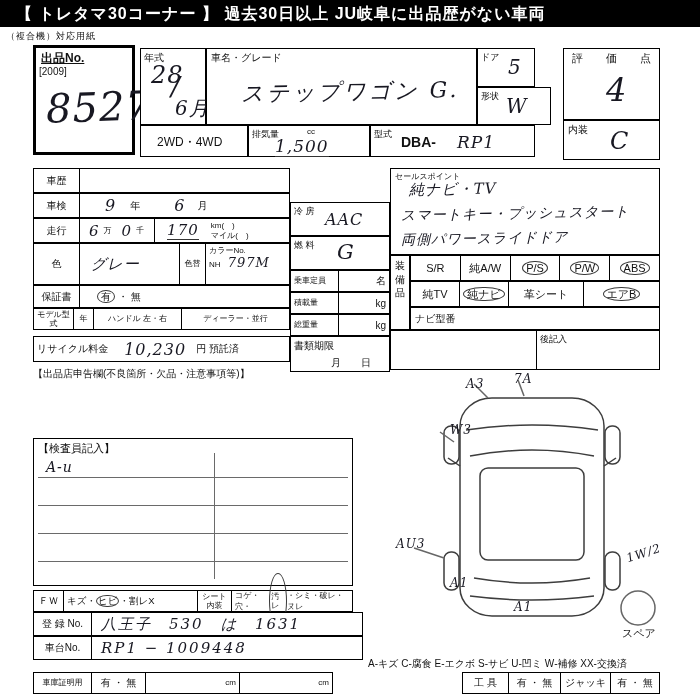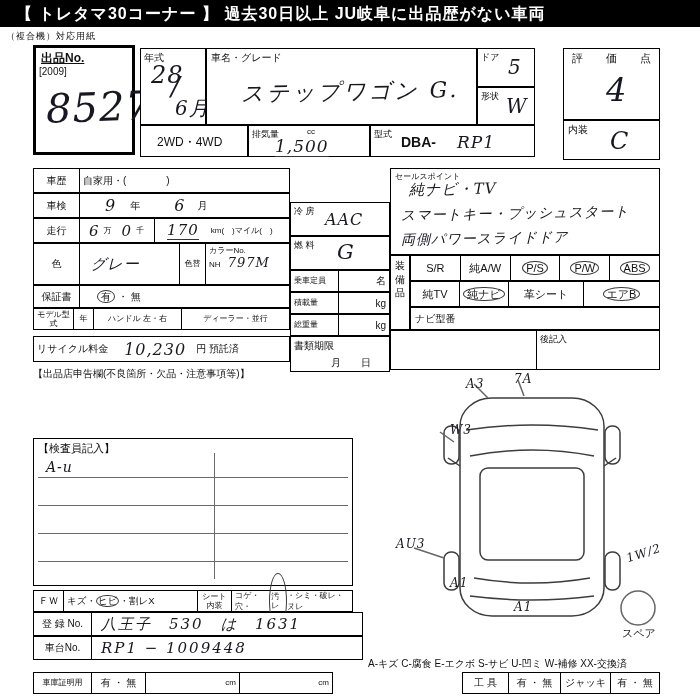--- a/index.html
+++ b/index.html
@@ -44,21 +44,21 @@
 
   <div class="b" style="left:206px;top:48px;width:271px;height:77px">
     <div class="t" style="left:4px;top:2px;font-size:10px">車名・グレード</div>
     <div class="t hw" style="left:34px;top:28px;font-size:22px;letter-spacing:3px;transform:rotate(-1deg)">ステップワゴン G.</div>
   </div>
 
   <div class="b" style="left:477px;top:48px;width:58px;height:39px">
     <div class="t" style="left:3px;top:2px;font-size:9px">ドア</div>
     <div class="t hw" style="left:30px;top:6px;font-size:20px">5</div>
   </div>
-  <div class="b" style="left:477px;top:87px;width:58px;height:38px">
+  <div class="b" style="left:477px;top:87px;width:74px;height:38px">
     <div class="t" style="left:3px;top:2px;font-size:9px">形状</div>
     <div class="t hw" style="left:28px;top:6px;font-size:20px">W</div>
   </div>
 
   <div class="b" style="left:563px;top:48px;width:97px;height:72px">
     <div class="t" style="left:8px;top:2px;font-size:11px;letter-spacing:10px">評 価 点</div>
     <div class="t hw" style="left:42px;top:22px;font-size:32px">4</div>
   </div>
   <div class="b" style="left:563px;top:120px;width:97px;height:40px">
     <div class="t vert" style="left:4px;top:2px;margin:0">内装</div>
@@ -74,21 +74,20 @@
     <div class="t hw" style="left:26px;top:10px;font-size:17px;border-bottom:1px solid #333">1,500</div>
   </div>
   <div class="b" style="left:370px;top:125px;width:165px;height:32px">
     <div class="t" style="left:3px;top:2px;font-size:9px">型式</div>
     <div class="t" style="left:30px;top:8px;font-size:14px;font-weight:bold">DBA-</div>
     <div class="t hw" style="left:86px;top:6px;font-size:17px">RP1</div>
   </div>
 
   <div class="b row" style="left:33px;top:168px;width:257px;height:25px">
     <div class="cell c rb sm" style="width:46px">車歴</div>
-    <div class="cell sm">自家用・(　　　　)</div>
   </div>
 
   <div class="b row" style="left:33px;top:193px;width:257px;height:25px">
     <div class="cell c rb sm" style="width:46px">車検</div>
     <div class="cell" style="flex:1">
       <span class="hw" style="font-size:16px;margin-left:22px">9</span>
       <span class="sm" style="margin-left:14px">年</span>
       <span class="hw" style="font-size:16px;margin-left:34px">6</span>
       <span class="sm" style="margin-left:12px">月</span>
     </div>
@@ -96,21 +95,21 @@
 
   <div class="b row" style="left:33px;top:218px;width:257px;height:25px">
     <div class="cell c rb sm" style="width:46px">走行</div>
     <div class="cell" style="flex:1">
       <span class="hw" style="font-size:15px;margin-left:6px">6</span>
       <span class="tiny" style="margin-left:4px">万</span>
       <span class="hw" style="font-size:15px;margin-left:10px">0</span>
       <span class="tiny" style="margin-left:4px">千</span>
       <span style="border-left:1px solid #000;align-self:stretch;margin-left:10px"></span>
       <span class="hw" style="font-size:15px;margin-left:12px;border-bottom:1px solid #333">170</span>
-      <span style="margin-left:12px;display:inline-flex;flex-direction:row">
+      <span style="margin-left:12px;display:inline-flex;flex-direction:column">
         <span class="tiny">km(　)</span>
         <span class="tiny">マイル(　)</span>
       </span>
     </div>
   </div>
 
   <div class="b row" style="left:33px;top:243px;width:257px;height:42px">
     <div class="cell c rb sm" style="width:46px">色</div>
     <div class="cell" style="flex:1">
       <span class="hw" style="font-size:15px;margin-left:8px">グレー</span>

